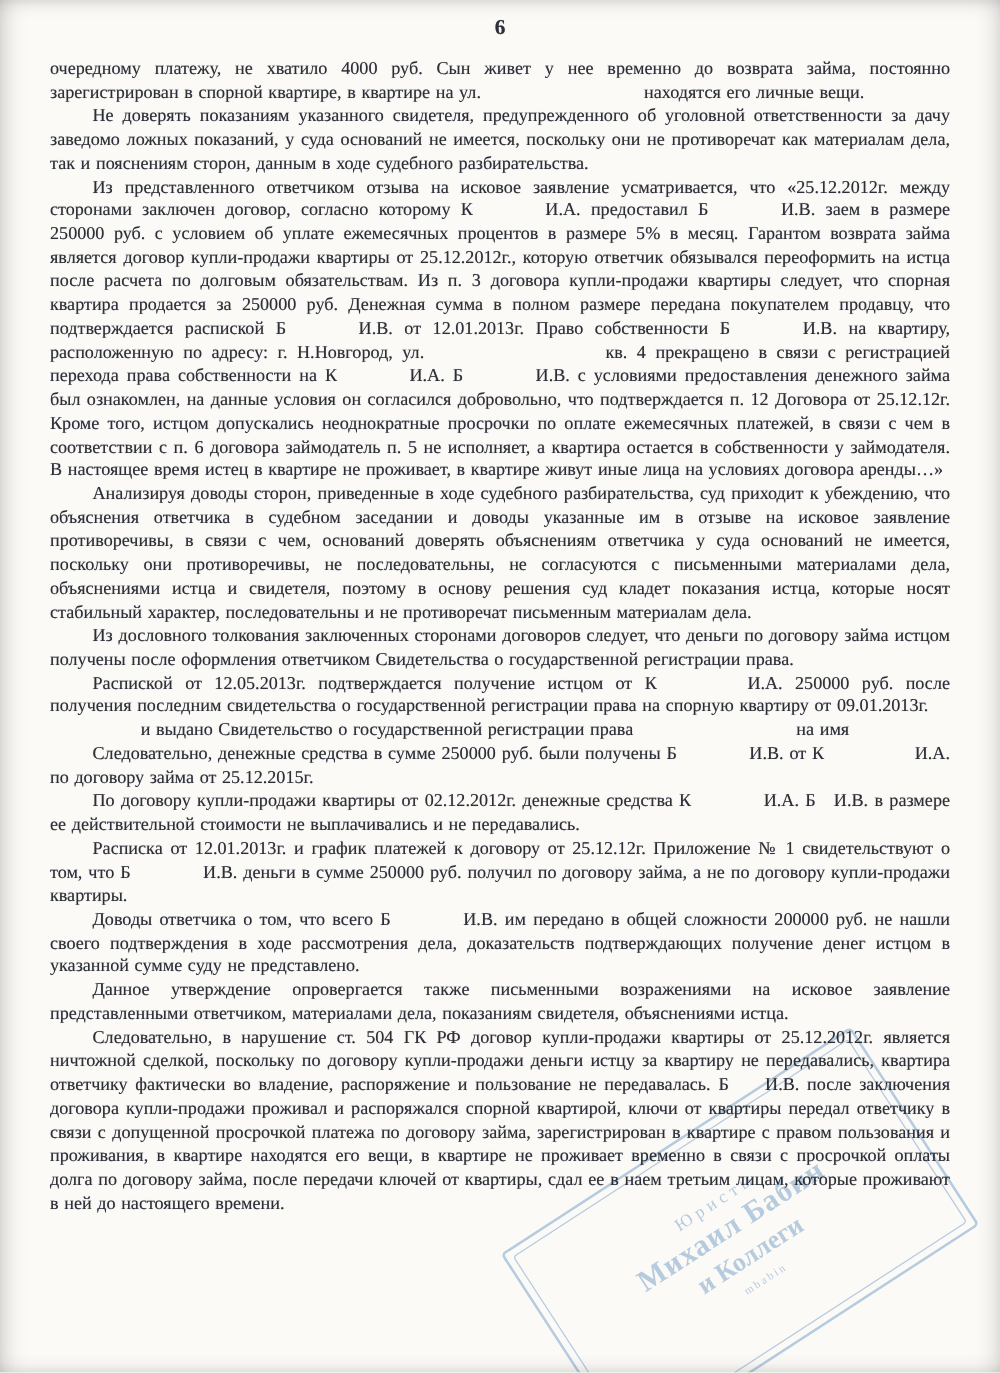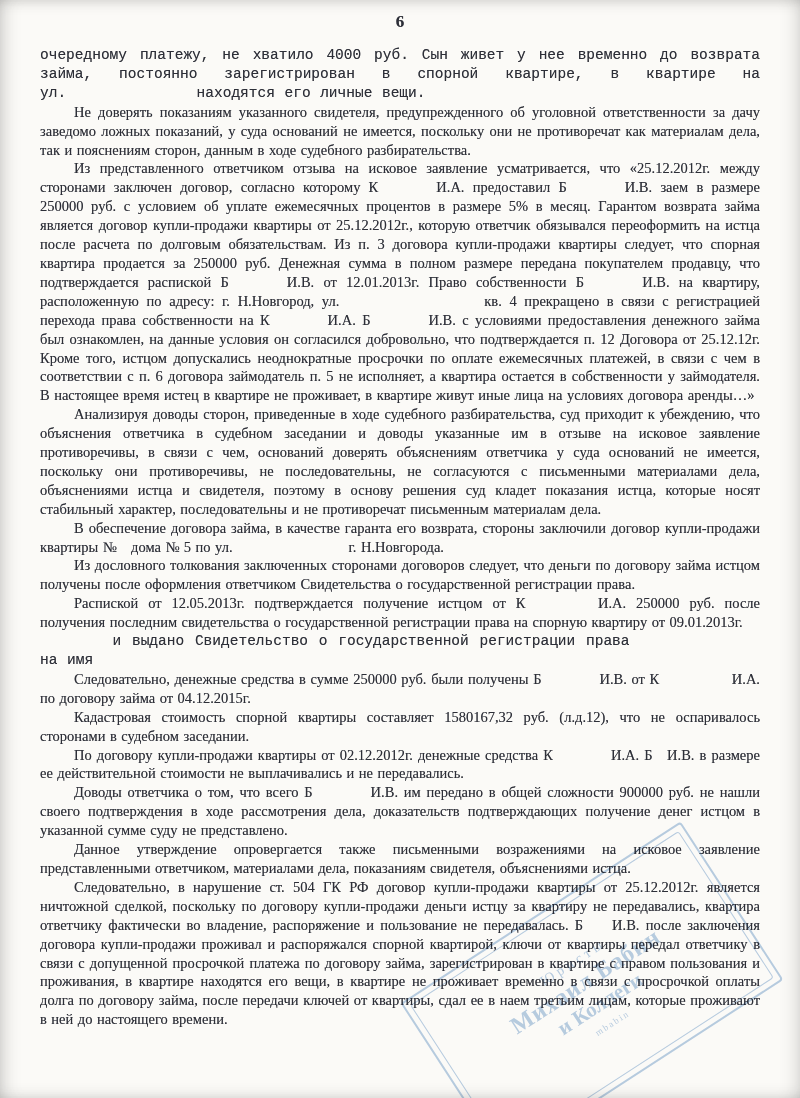--- a/index.html
+++ b/index.html
@@ -33,21 +33,21 @@
     text-shadow: 0 0 .6px rgba(45,47,56,.55);
   }
   .body-text {
     position: absolute; top: 46px; left: 40px; width: 720px;
     font-size: 14.5px; line-height: 18.9px;
     text-align: justify;
     text-shadow: 0 0 .6px rgba(45,47,56,.5);
     word-spacing: .06em;
   }
   .body-text p { margin: 0; text-indent: 34px; }
-  .body-text p.flush { text-indent: 0; font-family: Liberation Mono, monospace; }
+  .body-text p.flush { text-indent: 0; }
 
   
   .watermark {
     position: absolute;
     left: 425px; top: 897px;
     width: 330px; height: 185px;
     transform: rotate(-33deg);
     color: #7fa7d2;
     opacity: .55;
     mix-blend-mode: multiply;
@@ -76,28 +76,27 @@
 
 <div class="page">
 
   <div class="page-number">6</div>
 
   <div class="body-text">
     <p class="flush">очередному платежу, не хватило 4000 руб. Сын живет у нее временно до возврата займа, постоянно зарегистрирован в спорной квартире, в квартире на ул.         находятся его личные вещи.</p>
     <p>Не доверять показаниям указанного свидетеля, предупрежденного об уголовной ответственности за дачу заведомо ложных показаний, у суда оснований не имеется, поскольку они не противоречат как материалам дела, так и пояснениям сторон, данным в ходе судебного разбирательства.</p>
     <p>Из представленного ответчиком отзыва на исковое заявление усматривается, что «25.12.2012г. между сторонами заключен договор, согласно которому К    И.А. предоставил Б    И.В. заем в размере 250000 руб. с условием об уплате ежемесячных процентов в размере 5% в месяц. Гарантом возврата займа является договор купли-продажи квартиры от 25.12.2012г., которую ответчик обязывался переоформить на истца после расчета по долговым обязательствам. Из п. 3 договора купли-продажи квартиры следует, что спорная квартира продается за 250000 руб. Денежная сумма в полном размере передана покупателем продавцу, что подтверждается распиской Б    И.В. от 12.01.2013г. Право собственности Б    И.В. на квартиру, расположенную по адресу: г. Н.Новгород, ул.          кв. 4 прекращено в связи с регистрацией перехода права собственности на К    И.А. Б    И.В. с условиями предоставления денежного займа был ознакомлен, на данные условия он согласился добровольно, что подтверждается п. 12 Договора от 25.12.12г. Кроме того, истцом допускались неоднократные просрочки по оплате ежемесячных платежей, в связи с чем в соответствии с п. 6 договора займодатель п. 5 не исполняет, а квартира остается в собственности у займодателя. В настоящее время истец в квартире не проживает, в квартире живут иные лица на условиях договора аренды…»</p>
     <p>Анализируя доводы сторон, приведенные в ходе судебного разбирательства, суд приходит к убеждению, что объяснения ответчика в судебном заседании и доводы указанные им в отзыве на исковое заявление противоречивы, в связи с чем, оснований доверять объяснениям ответчика у суда оснований не имеется, поскольку они противоречивы, не последовательны, не согласуются с письменными материалами дела, объяснениями истца и свидетеля, поэтому в основу решения суд кладет показания истца, которые носят стабильный характер, последовательны и не противоречат письменным материалам дела.</p>
-    <p>В обеспечение договора займа, в качестве гаранта его возврата, стороны заключили договор купли-продажи квартиры № дома № 5 по ул.        г. Н.Новгорода.</p>
     <p>Из дословного толкования заключенных сторонами договоров следует, что деньги по договору займа истцом получены после оформления ответчиком Свидетельства о государственной регистрации права.</p>
     <p>Распиской от 12.05.2013г. подтверждается получение истцом от К     И.А. 250000 руб. после получения последним свидетельства о государственной регистрации права на спорную квартиру от 09.01.2013г.</p>
     <p class="flush">     и выдано Свидетельство о государственной регистрации права         на имя</p>
-    <p>Следовательно, денежные средства в сумме 250000 руб. были получены Б    И.В. от К     И.А. по договору займа от 04.12.2015г.</p>
-    <p>Кадастровая стоимость спорной квартиры составляет 1580167,32 руб. (л.д.12), что не оспаривалось сторонами в судебном заседании.</p>
+    <p>Следовательно, денежные средства в сумме 250000 руб. были получены Б    И.В. от К     И.А. по договору займа от 25.12.2015г.</p>
     <p>По договору купли-продажи квартиры от 02.12.2012г. денежные средства К    И.А. Б И.В. в размере ее действительной стоимости не выплачивались и не передавались.</p>
-    <p>Доводы ответчика о том, что всего Б    И.В. им передано в общей сложности 900000 руб. не нашли своего подтверждения в ходе рассмотрения дела, доказательств подтверждающих получение денег истцом в указанной сумме суду не представлено.</p>
+    <p>Расписка от 12.01.2013г. и график платежей к договору от 25.12.12г. Приложение № 1 свидетельствуют о том, что Б    И.В. деньги в сумме 250000 руб. получил по договору займа, а не по договору купли-продажи квартиры.</p>
+    <p>Доводы ответчика о том, что всего Б    И.В. им передано в общей сложности 200000 руб. не нашли своего подтверждения в ходе рассмотрения дела, доказательств подтверждающих получение денег истцом в указанной сумме суду не представлено.</p>
     <p>Данное утверждение опровергается также письменными возражениями на исковое заявление представленными ответчиком, материалами дела, показаниям свидетеля, объяснениями истца.</p>
     <p>Следовательно, в нарушение ст. 504 ГК РФ договор купли-продажи квартиры от 25.12.2012г. является ничтожной сделкой, поскольку по договору купли-продажи деньги истцу за квартиру не передавались, квартира ответчику фактически во владение, распоряжение и пользование не передавалась. Б  И.В. после заключения договора купли-продажи проживал и распоряжался спорной квартирой, ключи от квартиры передал ответчику в связи с допущенной просрочкой платежа по договору займа, зарегистрирован в квартире с правом пользования и проживания, в квартире находятся его вещи, в квартире не проживает временно в связи с просрочкой оплаты долга по договору займа, после передачи ключей от квартиры, сдал ее в наем третьим лицам, которые проживают в ней до настоящего времени.</p>
 
   </div>
 
   <div class="watermark">
     <div class="watermark-inner">
       <div class="wm-line1">Юристы</div>
       <div class="wm-line2">Михаил Бабин</div>
       <div class="wm-line3">и Коллеги</div>

